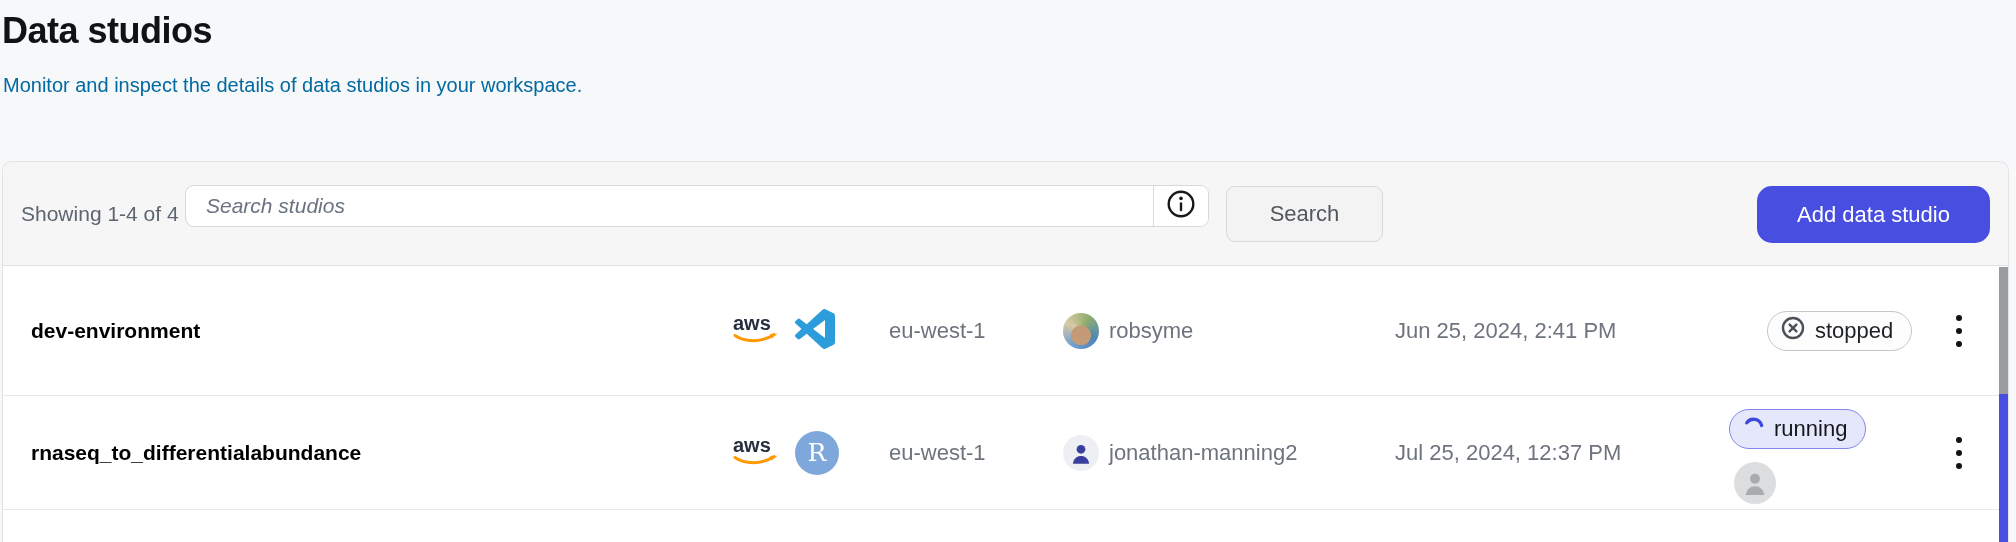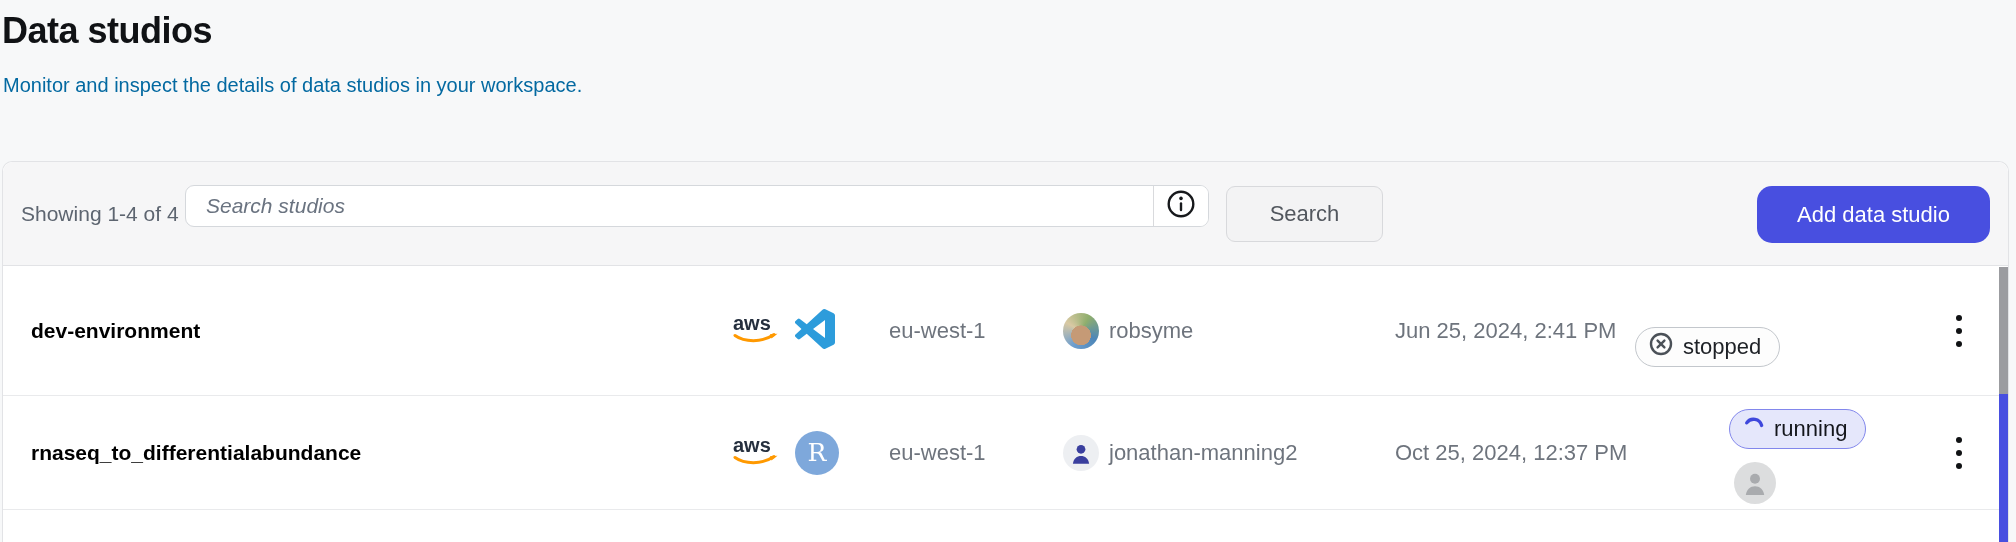--- a/index.html
+++ b/index.html
@@ -36,21 +36,21 @@
   .row { position:absolute; left:0; width:1998px; background:#fff; border-bottom:1px solid #E9EAEC; }
   .row-0 { top:104px; height:130px; }
   .row-1 { top:234px; height:114px; }
   .row-2 { top:348px; height:33px; border-bottom:none; }
   .cell { position:absolute; top:50%; transform:translateY(-50%); }
   .name { left:28px; font-size:21px; font-weight:700; color:#000000; }
   .iconcell { left:728px; display:flex; align-items:center; gap:12px; }
   .region { left:886px; font-size:22px; color:var(--text-secondary,#6E747D); }
   .usercell { left:1060px; display:flex; align-items:center; gap:10px; font-size:22px; color:var(--text-secondary,#6E747D); }
   .date { left:1392px; font-size:22px; color:var(--text-secondary,#6E747D); }
-  .badgecell { left:1632px;margin-top:16px; }
+  .badgecell { left:1764px; }
   .kebab { left:1936px; width:40px; height:44px; background:none; border:none; cursor:pointer;
            display:flex; flex-direction:column; align-items:center; justify-content:center; gap:7px; }
   .kebab i { display:block; width:6px; height:6px; border-radius:50%; background:#101214; }
 
   .avatar { width:36px; height:36px; border-radius:50%; flex:0 0 auto; overflow:hidden; display:flex; align-items:center; justify-content:center; }
   .avatar-photo { background:
       radial-gradient(circle at 50% 62%, #C59A76 0 34%, rgba(0,0,0,0) 35%),
       conic-gradient(from 210deg, #6F9FCF, #D9C9A3 90deg, #8FAE6D 180deg, #4D86B8 270deg, #6F9FCF); }
   .avatar-generic { background:#EDEFF2; }
   .avatar-gray { width:42px; height:42px; background:#DCDDDE; }
@@ -167,21 +167,21 @@
       <div class="cell usercell">
         <span class="avatar avatar-generic">
           <svg width="30" height="30" viewBox="0 0 24 24">
             <circle cx="12" cy="9" r="3.5" fill="#3A3F9E"></circle>
             <path d="M5.5 20.5c.6-4.2 3.2-6.2 6.5-6.2s5.9 2 6.5 6.2z" fill="#3A3F9E"></path>
           </svg>
         </span>
         <span>jonathan-manning2</span>
       </div>
 
-      <span class="cell date">Oct 25, 2024, 12:37 PM</span>
+      <span class="cell date">Jul 25, 2024, 12:37 PM</span>
 
       <div class="status-stack">
         <span class="badge badge-running">
           <span>
             <svg width="23" height="23" viewBox="0 0 22 22">
               <path d="M4.5 7.5A8 8 0 0 1 18.8 10" fill="none" stroke="#3F48DC" stroke-width="3.2" stroke-linecap="round"></path>
             </svg>
           </span>
           <span>running</span>
         </span>

